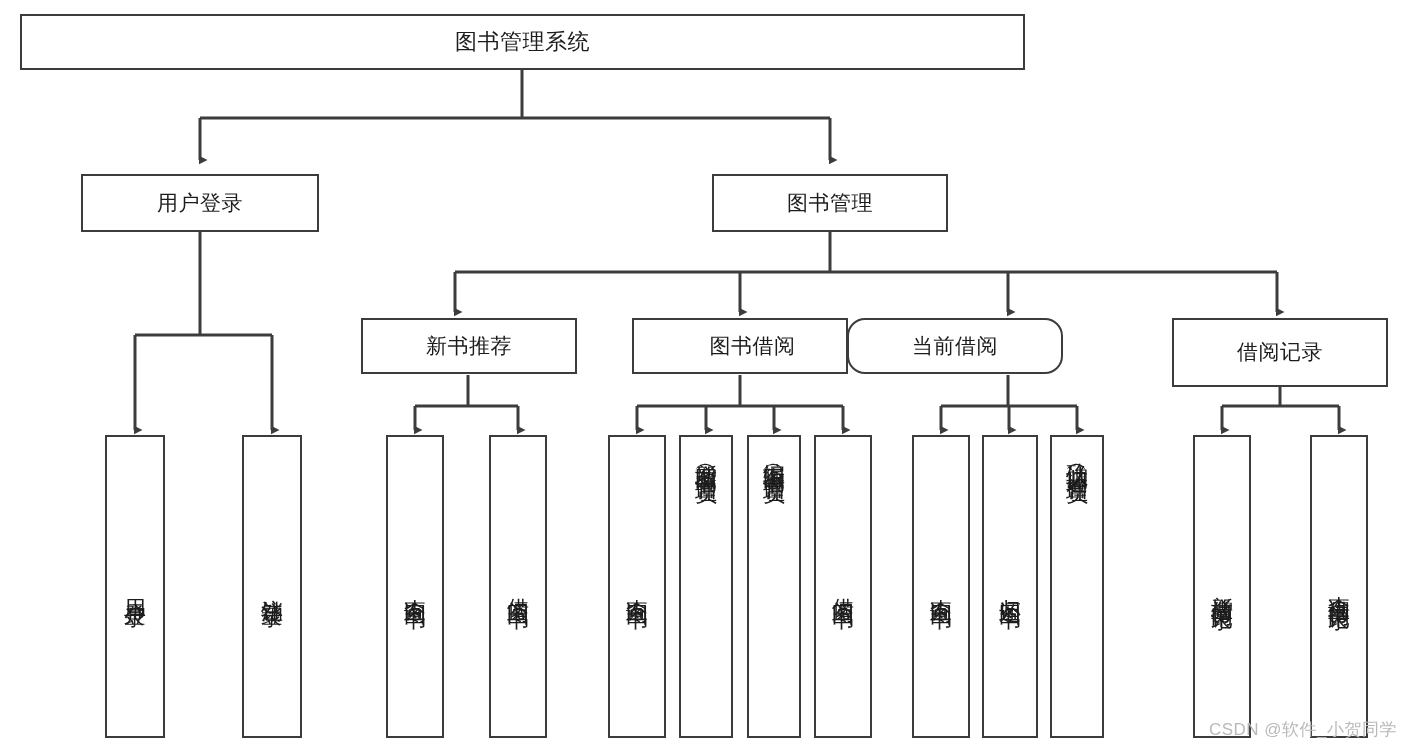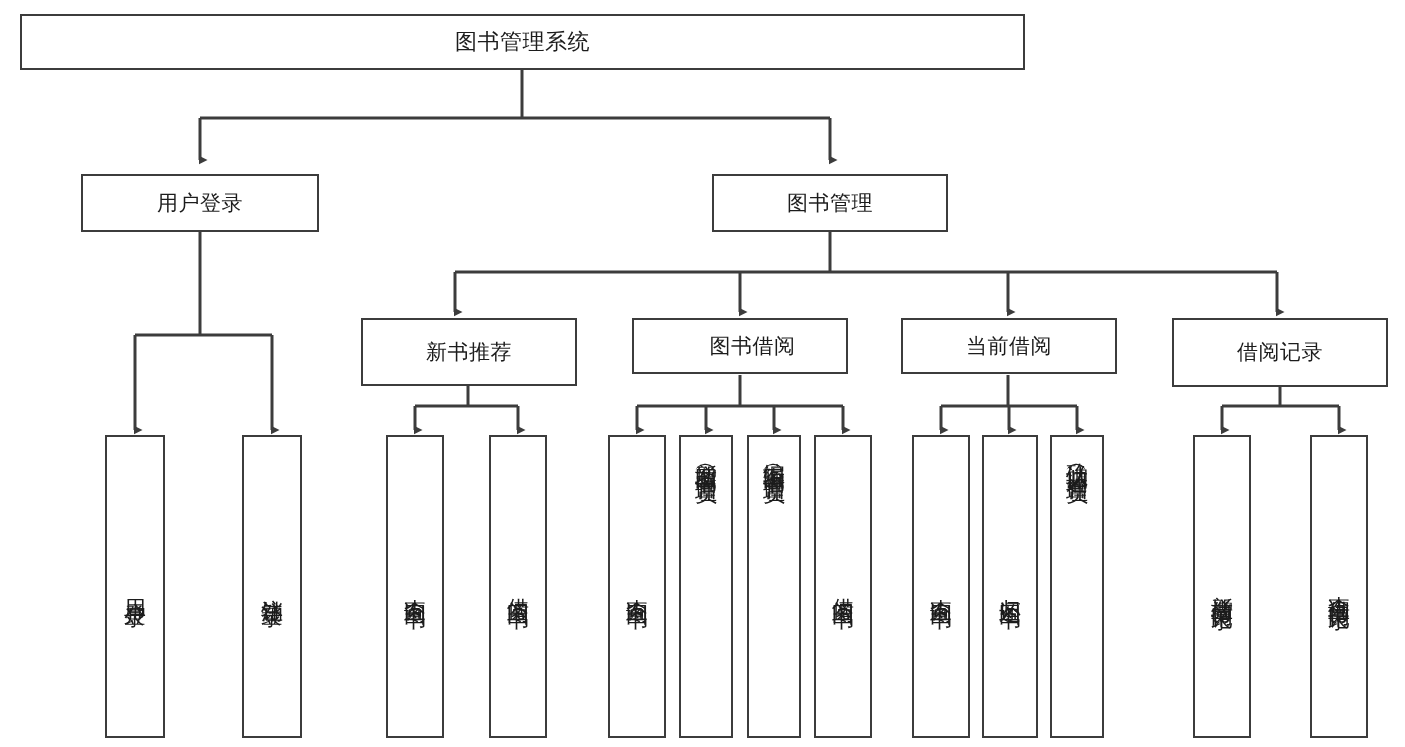--- a/index.html
+++ b/index.html
@@ -143,29 +143,29 @@
   </div>
 
   <div class="node h" style="left:81px; top:174px; width:238px; height:58px;">
     <span class="node-label">用户登录</span>
   </div>
 
   <div class="node h" style="left:712px; top:174px; width:236px; height:58px;justify-content:center;">
     <span class="node-label">图书管理</span>
   </div>
 
-  <div class="node h" style="left:361px; top:318px; width:216px; height:68px;">
+  <div class="node h" style="left:361px; top:318px; width:216px; height:56px;">
     <span class="node-label">新书推荐</span>
   </div>
 
   <div class="node h" style="left:632px; top:318px; width:216px; height:56px;padding-left:25px;">
     <span class="node-label">图书借阅</span>
   </div>
 
-  <div class="node h" style="left:901px; top:318px; width:216px; height:56px;">
+  <div class="node h" style="left:847px; top:318px; width:216px; height:56px;border-radius:18px;">
     <span class="node-label">当前借阅</span>
   </div>
 
   <div class="node h" style="left:1172px; top:318px; width:216px; height:69px;">
     <span class="node-label">借阅记录</span>
   </div>
 
   <div class="node v short" style="left:105px; top:435px; width:60px; height:303px;">
     <span class="node-label">用户登录</span>
   </div>
@@ -211,14 +211,15 @@
   </div>
 
   <div class="node v short" style="left:1193px; top:435px; width:58px; height:303px;">
     <span class="node-label">新增借阅记录</span>
   </div>
 
   <div class="node v short" style="left:1310px; top:435px; width:58px; height:303px;">
     <span class="node-label">查询借阅记录</span>
   </div>
 
+  <div id="watermark">CSDN @软件_小贺同学</div>
 
 </div>
 
 </body></html>

